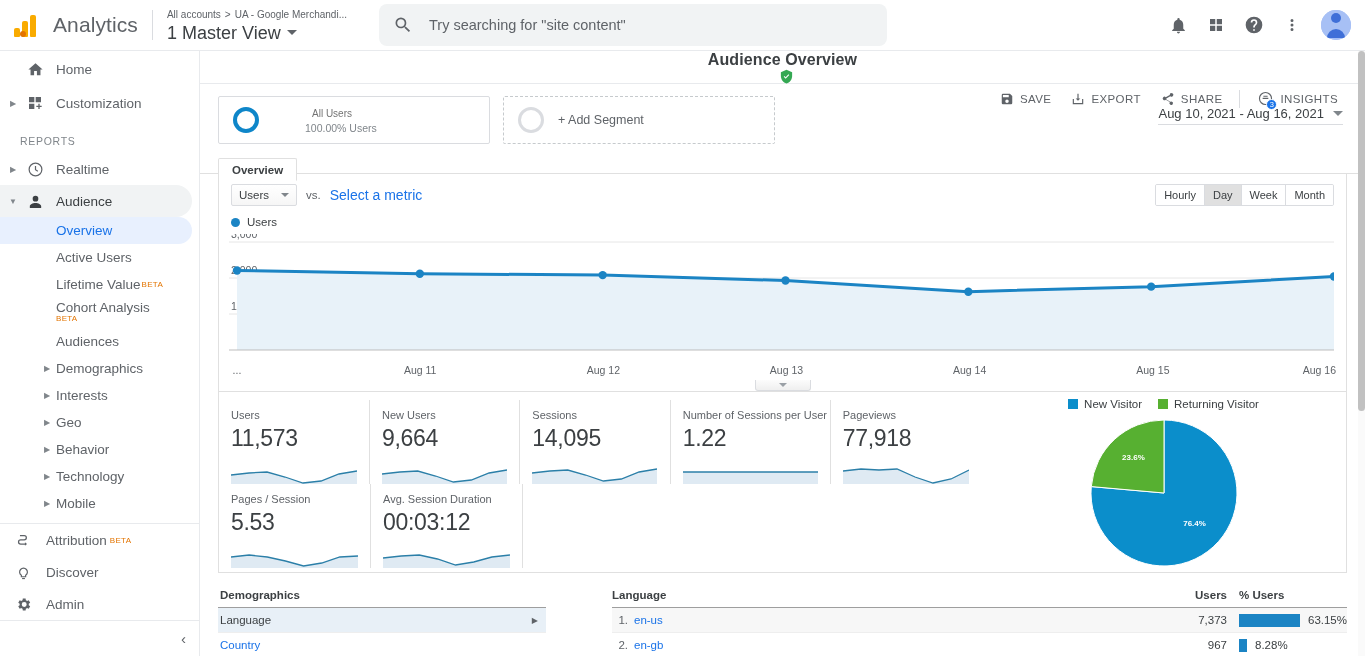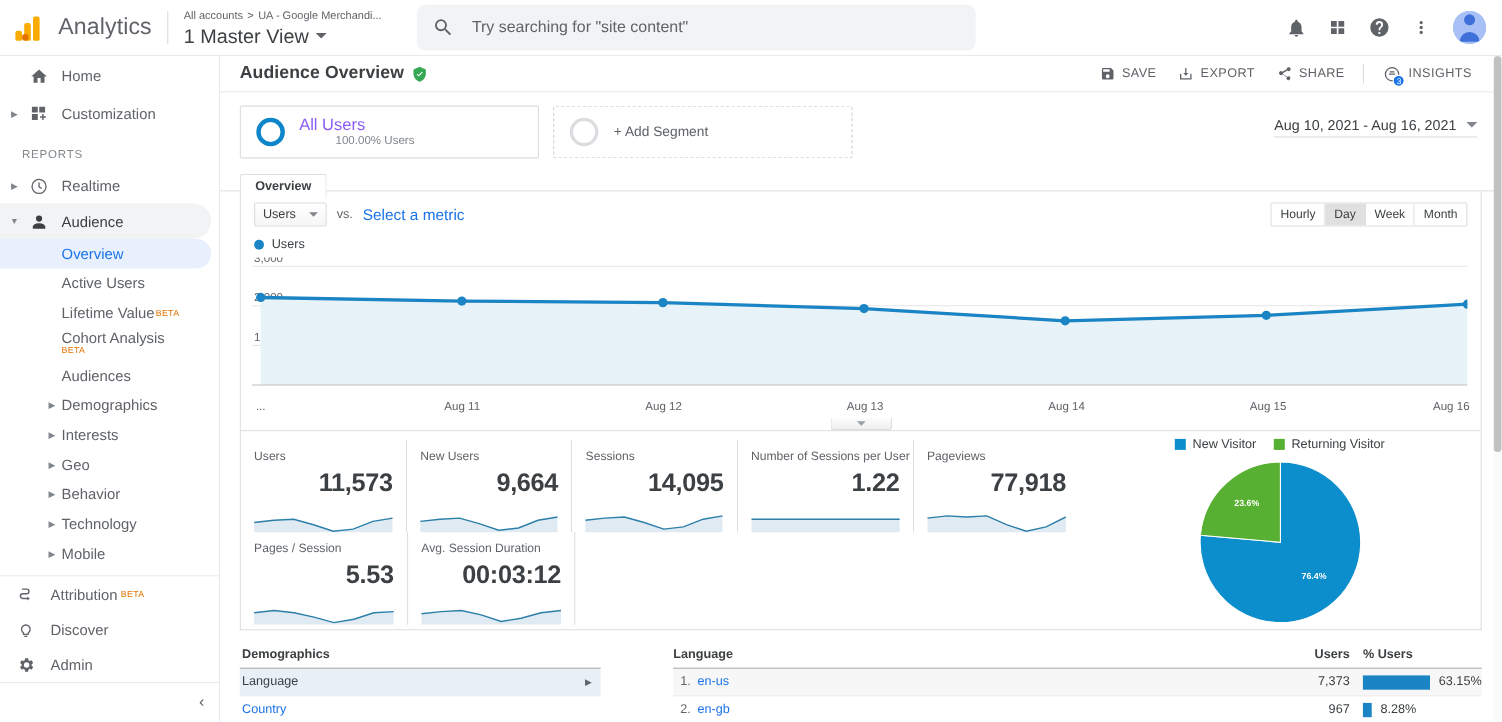--- a/index.html
+++ b/index.html
@@ -129,20 +129,21 @@
 
   
   .main {
     position: absolute; top: 51px; left: 200px; width: 1165px; height: 605px;
     background: #fff; overflow: hidden;
   }
   .page-head {
     height: 33px; display: flex; align-items: center;
     padding: 0 18px 0 18px; border-bottom: 1px solid #e8eaed;
     position: relative;
+    flex-direction: column;
   }
   .page-title { font-size: 16px; color: #3c4043; font-weight: bold; letter-spacing:.1px;}
   .verified { margin-left: 7px; display:flex; align-items:center; }
   .page-actions { margin-left: auto; display: flex; align-items: center; gap: 2px; }
   .pa {
     display: flex; align-items: center; gap: 6px;
     font-size: 11.5px; color: #5f6368; letter-spacing: .4px;
     padding: 6px 9px; cursor: pointer; border-radius: 3px;
   }
   .pa-div { width:1px;height:18px;background:#dadce0;margin:0 6px; }
@@ -154,21 +155,21 @@
     border: 1.5px solid #fff;
   }
 
   .seg-row { display: flex; align-items: flex-start; padding: 12px 18px 0 18px; position: relative; }
   .seg-box {
     width: 272px; height: 48px; border: 1px solid #dadce0; border-radius: 2px;
     display: flex; align-items: center; padding-left: 14px; background: #fff; cursor: pointer;
   }
   .seg-ring { width: 26px;height:26px;border-radius:50%;border:4px solid #0e86c9;flex:none; }
   .seg-txt { margin-left: 13px; }
-  .seg-name { font-size: 15px; color: #8b5cf6; line-height: 15px; }
+  .seg-name { font-size: 10px; color: #737373; line-height: 15px; margin-left: 40px; }
   .seg-sub { font-size: 10.5px; color: #80868b; line-height: 14px; margin-left: 33px; }
   .seg-add {
     width: 272px; height: 48px; border: 1px dashed #c6cacd; border-radius: 2px;
     display: flex; align-items: center; padding-left: 14px; margin-left: 13px;
     cursor: pointer; background: #fff;
   }
   .seg-add .ring2 { width:26px;height:26px;border-radius:50%;border:3px solid #dadce0;flex:none; }
   .seg-add .t { margin-left: 14px; font-size: 12.5px; color: #5f6368; }
   .daterange {
     position: absolute; right: 22px; top: 22px;
@@ -220,21 +221,21 @@
     margin: 0 auto; display:flex;align-items:center;justify-content:center; cursor:pointer;
   }
   .chart-handle i { display:block;width:0;height:0;border-left:4px solid transparent;border-right:4px solid transparent;border-top:4px solid #9aa0a6;}
 
   .metrics-wrap { display: flex; border-top: 1px solid #e0e0e0; }
   .metrics-left { width: 762px; padding: 8px 0 4px 0; }
   .mrow { display: flex; }
   .mcard { width: 152px; padding: 8px 12px 0 12px; border-right: 1px solid #e0e0e0; position: relative; }
   .mcard.last { border-right: none; }
   .mcard .mlabel { font-size: 11px; color: #5f6368; white-space: nowrap; line-height: 14px; }
-  .mcard .mval { font-size: 23px; color: #3c4043; font-weight: 700; line-height: 32px; letter-spacing: -.3px; text-align: right;}
+  .mcard .mval { font-size: 23px; color: #3c4043; font-weight: 400; line-height: 32px; letter-spacing: -.3px;}
   .mcard .spark { height: 27px; margin-top: 3px; }
   .metrics-right { flex: 1; padding: 6px 0 0 0; display:flex;flex-direction:column;align-items:center; }
   .pie-legend { display:flex; align-items:center; gap: 16px; margin-bottom: 8px; }
   .pie-legend .li { display:flex;align-items:center;font-size:11.5px;color:#3c4043;}
   .pie-legend .sw { width:10px;height:10px;margin-right:6px;}
 
   .bottom-wrap { display: flex; margin: 12px 18px 0 18px; }
   .demo-col { width: 328px; }
   .demo-head { font-size: 11.5px; font-weight: bold; color: #3c4043; padding: 4px 0 6px 2px; border-bottom: 1px solid #9e9e9e; }
   .demo-item { height: 25px; display:flex;align-items:center; font-size: 11.5px; color:#1a73e8; padding-left: 2px; cursor:pointer;

